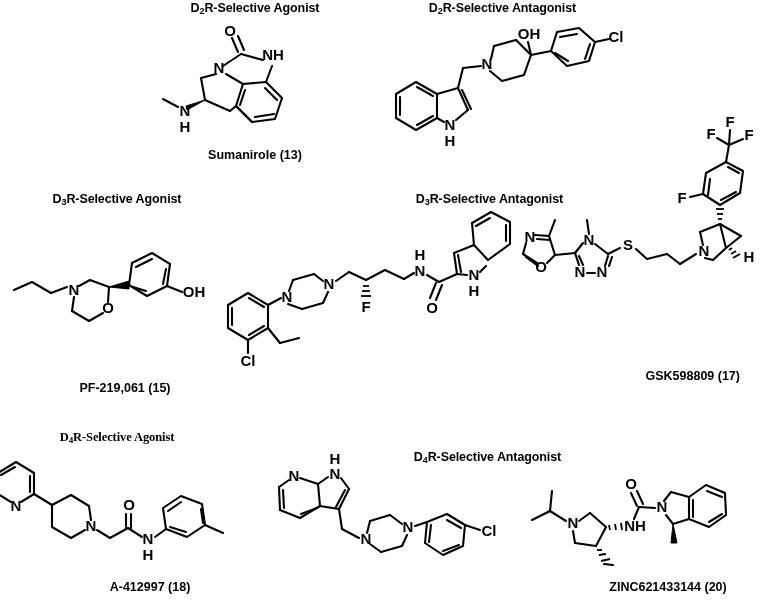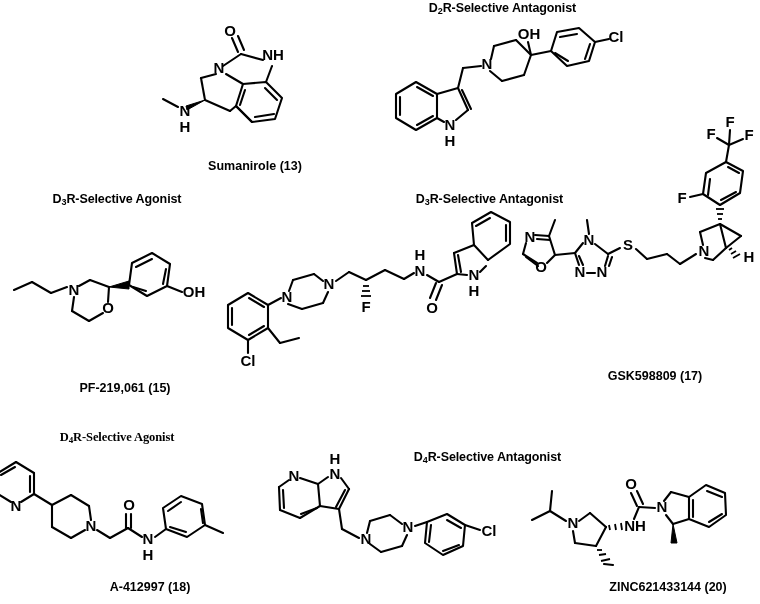--- a/index.html
+++ b/index.html
@@ -76,20 +76,23 @@
     stroke: #000;
     stroke-width: 1.8;
     stroke-linecap: butt;
   }
 </style>
 </head>
 <body>
 
 <div class="figure-root">
 
+  <div class="section-header" style="left:160px; top:1px; width:190px;">
+    <span>D</span><sub>2</sub><span>R-Selective Agonist</span>
+  </div>
 
   <div class="section-header" style="left:395px; top:1px; width:215px;">
     <span>D</span><sub>2</sub><span>R-Selective Antagonist</span>
   </div>
 
   <div class="struct" style="left:175px; top:22px;">
     <svg width="155" height="122" viewBox="0 0 155 122">
 
       <line x1="63" y1="30" x2="57" y2="16"></line>
       <line x1="69" y1="28" x2="63" y2="14"></line>
@@ -118,21 +121,21 @@
       <line x1="61" y1="84" x2="77" y2="100"></line>
 
       <polygon class="wedge" points="30,78 11,84 12,88"></polygon>
       <text x="10" y="90" text-anchor="middle">N</text>
       <text x="10" y="106" text-anchor="middle">H</text>
 
       <line x1="3" y1="85" x2="-12" y2="77"></line>
     </svg>
   </div>
 
-  <div class="cmpd-caption" style="left:170px; top:159px; width:170px;">Sumanirole (13)</div>
+  <div class="cmpd-caption" style="left:170px; top:148px; width:170px;">Sumanirole (13)</div>
 
   <div class="struct" style="left:388px; top:24px;">
     <svg width="235" height="122" viewBox="0 0 235 122">
 
       <polyline points="8,70 8,94 28,106 49,94 49,70 28,58 8,70"></polyline>
       <line x1="12" y1="73" x2="12" y2="91"></line>
       <line x1="29" y1="101" x2="45" y2="92"></line>
       <line x1="45" y1="72" x2="29" y2="63"></line>
 
       <line x1="49" y1="70" x2="70" y2="64"></line>
@@ -334,21 +337,21 @@
       <line x1="216" y1="-10" x2="219" y2="-27"></line>
       <line x1="219" y1="-27" x2="207" y2="-34"></line>
       <line x1="219" y1="-27" x2="233" y2="-33"></line>
       <line x1="219" y1="-27" x2="220" y2="-42"></line>
       <text x="201" y="-37" text-anchor="middle">F</text>
       <text x="239" y="-36" text-anchor="middle">F</text>
       <text x="220" y="-49" text-anchor="middle">F</text>
     </svg>
   </div>
 
-  <div class="cmpd-caption" style="left:570px; top:369px; width:170px;">GSK598809 (17)</div>
+  <div class="cmpd-caption" style="left:570px; top:369px; width:170px;text-align:right;">GSK598809 (17)</div>
 
   <div class="section-header" style="left:22px; top:430px; width:190px;font-family:Liberation Serif, serif;">
     <span>D</span><sub>4</sub><span>R-Selective Agonist</span>
   </div>
 
   <div class="section-header" style="left:380px; top:450px; width:215px;">
     <span>D</span><sub>4</sub><span>R-Selective Antagonist</span>
   </div>
 
   <div class="struct" style="left:0px; top:470px;">

